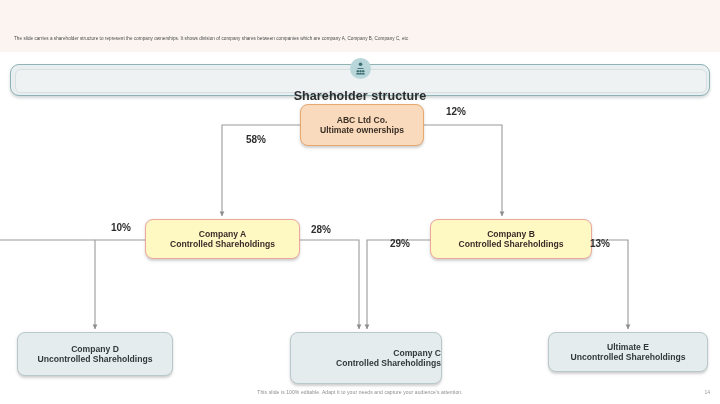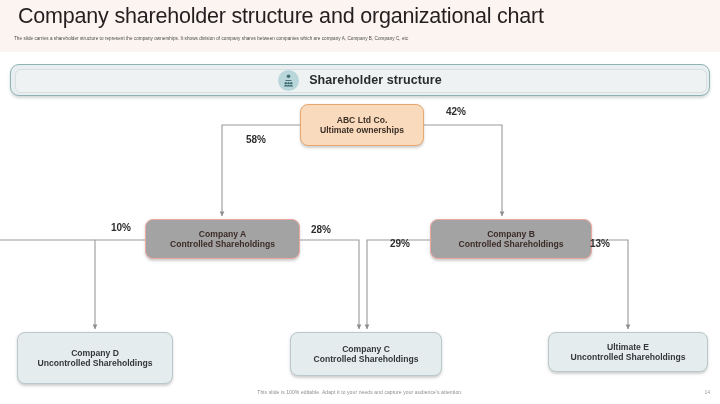--- a/index.html
+++ b/index.html
@@ -54,20 +54,21 @@
     width: 692px; height: 24px;
     background: #eef2f3;
     border: 1px solid #d7dfe0;
     border-radius: 6px;
   }
   .section-bar-content {
     position: absolute; left: 0; top: 0;
     width: 700px; height: 32px;
     display: flex; align-items: center; justify-content: center;
     gap: 10px;
+    flex-direction: column;
   }
   .section-icon {
     width: 21px; height: 21px;
     border-radius: 50%;
     background: #b9d7da;
     display: flex; align-items: center; justify-content: center;
     flex: 0 0 auto;
   }
   .section-icon svg { display: block; }
   .section-label {
@@ -93,36 +94,36 @@
   }
   .node .l1 { display: block; }
   .node .l2 { display: block; }
 
   .node-root {
     background: #f9dabc;
     border: 1.1px solid #e8a76d;
     color: #3b2f26;
   }
   .node-mid {
-    background: #a3a3a3;
+    background: #fef9c3;
     border: 1.1px solid #eda79d;
     color: #3b2b28;
   }
   .node-leaf {
     background: #e5ecee;
     border: 1.1px solid #b9c8cc;
     color: #33393b;
   }
 
   
   #node-abc      { left: 300px; top: 104px; width: 124px; height: 42px; }
   #node-a        { left: 145px; top: 219px; width: 155px; height: 40px; }
   #node-b        { left: 430px; top: 219px; width: 162px; height: 40px; }
-  #node-d        { left: 17px;  top: 332px; width: 156px; height: 52px; }
-  #node-c        { left: 290px; top: 332px; width: 152px; height: 44px; }
+  #node-d        { left: 17px;  top: 332px; width: 156px; height: 44px; }
+  #node-c        { left: 290px; top: 332px; width: 152px; height: 52px; align-items: flex-end; }
   #node-e        { left: 548px; top: 332px; width: 160px; height: 40px; }
 
   
   #wires {
     position: absolute; left: 0; top: 0;
     width: 720px; height: 404px;
     z-index: 1;
   }
 
   
@@ -155,21 +156,20 @@
     font-size: 5px;
     color: #9b9b9b;
   }
 </style>
 </head>
 <body>
 
 <div id="slide">
 
   <div class="header-band"></div>
-  <div class="title">Company shareholder structure and organizational chart</div>
   <div class="subtitle">The slide carries a shareholder structure to represent the company ownerships. It shows division of company shares between companies which are company A, Company B, Company C, etc</div>
 
   <div class="section-bar-outer">
     <div class="section-bar-inner"></div>
   </div>
   <div class="section-bar-content" style="top:64px;left:10px;">
     <span class="section-icon">
       <svg width="15" height="15" viewBox="0 0 24 24" fill="#3f6f74">
         <circle cx="12" cy="5.2" r="2.9"></circle>
         <path d="M7.2 11.3h9.6v1.5H7.2z"></path>
@@ -233,21 +233,21 @@
     <span class="l1">Company C</span>
     <span class="l2">Controlled Shareholdings</span>
   </div>
 
   <div class="node node-leaf" id="node-e">
     <span class="l1">Ultimate E</span>
     <span class="l2">Uncontrolled Shareholdings</span>
   </div>
 
   <div class="pct" id="pct-58">58%</div>
-  <div class="pct" id="pct-42">42%</div>
+  <div class="pct" id="pct-42">12%</div>
   <div class="pct" id="pct-30">10%</div>
   <div class="pct" id="pct-28">28%</div>
   <div class="pct" id="pct-29">29%</div>
   <div class="pct" id="pct-13">13%</div>
 
   <div class="footer-note">This slide is 100% editable. Adapt it to your needs and capture your audience's attention.</div>
   <div class="page-num">14</div>
 
 </div>
 

